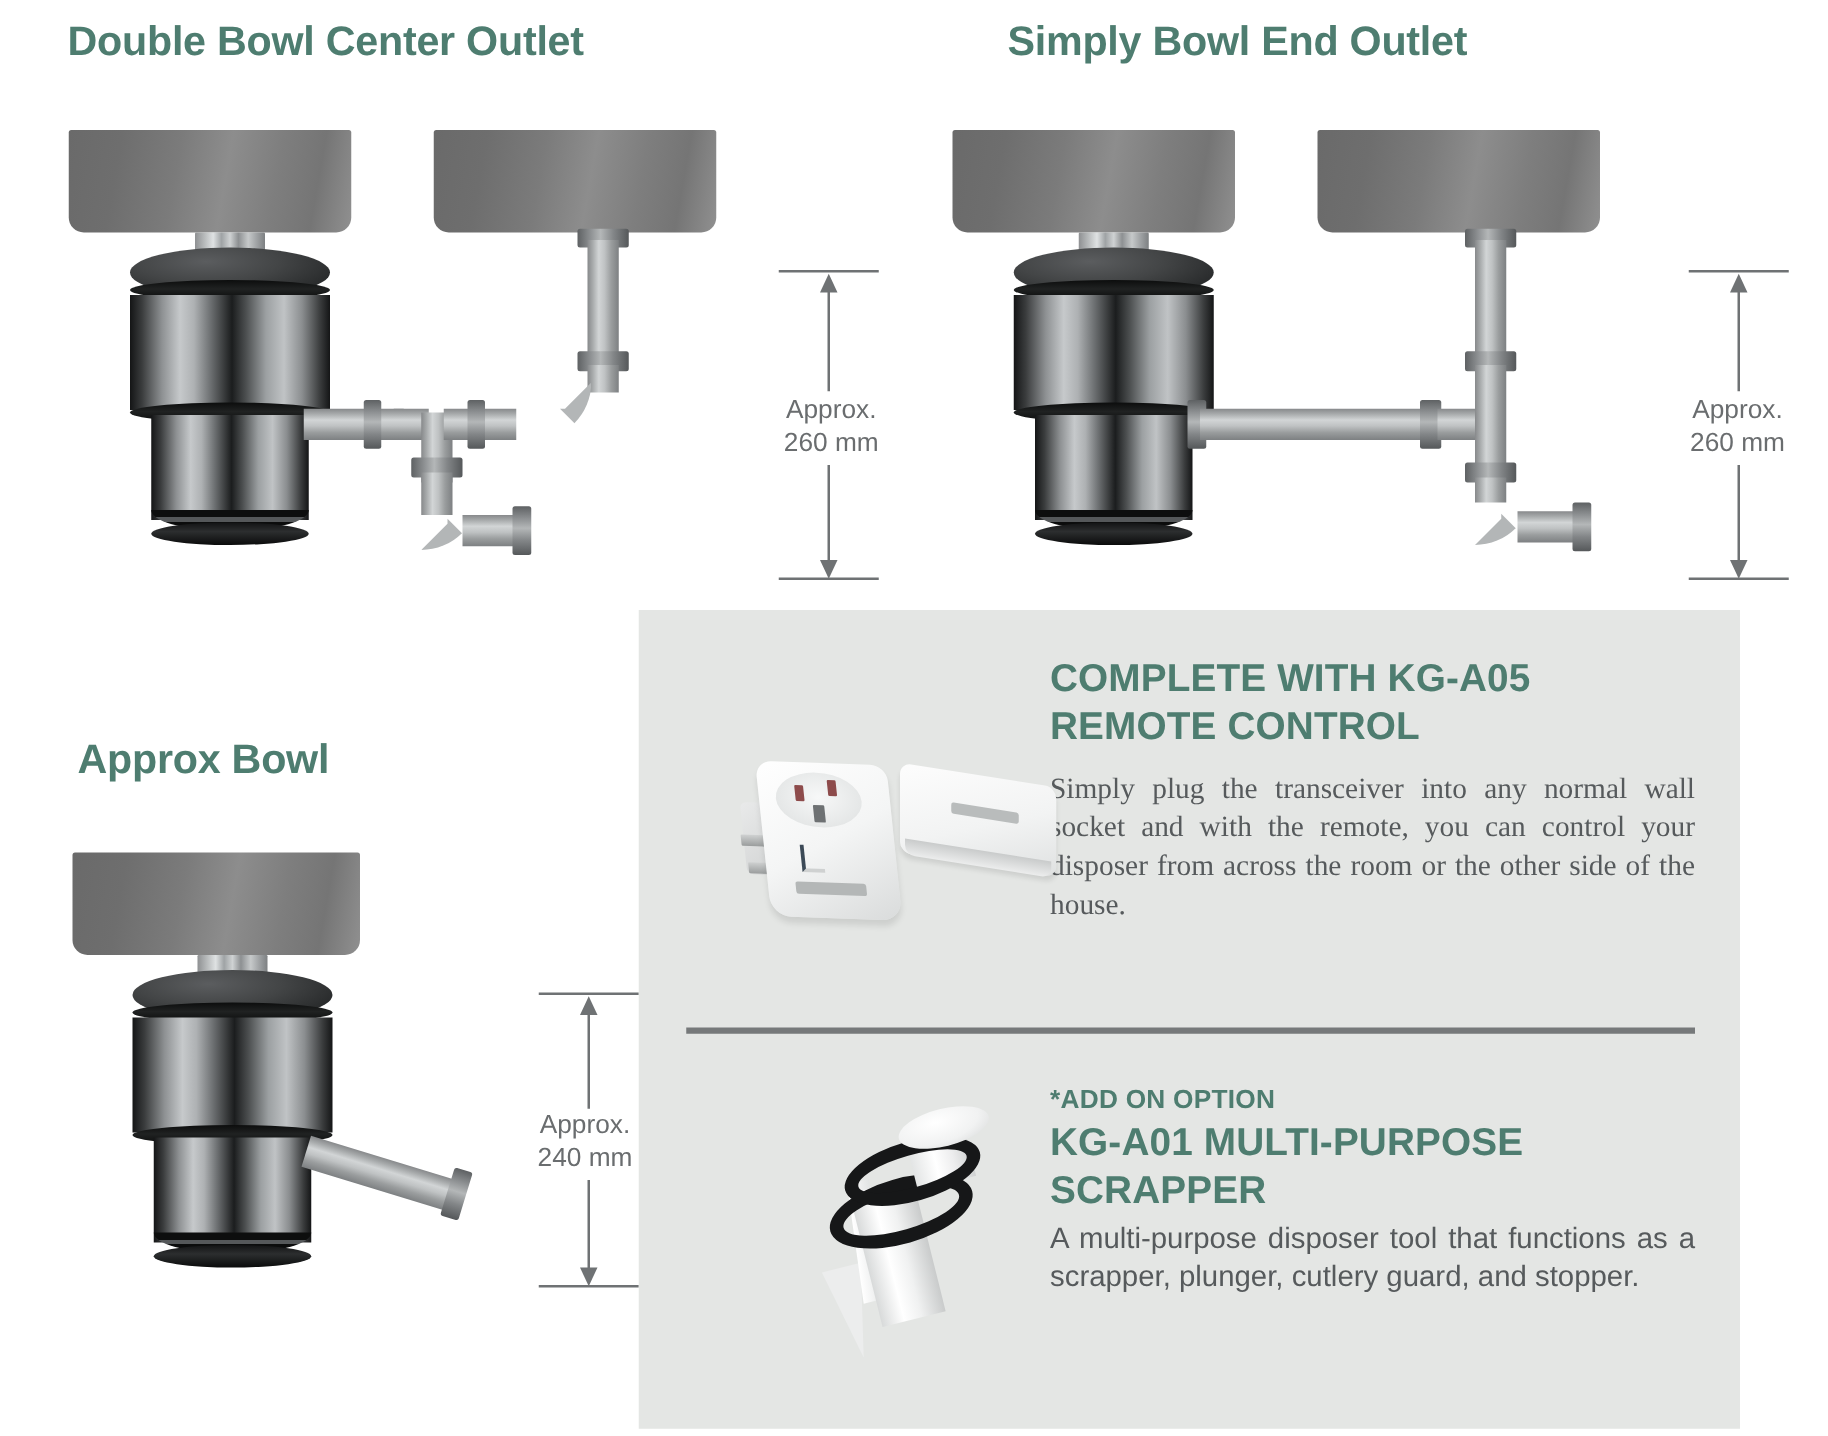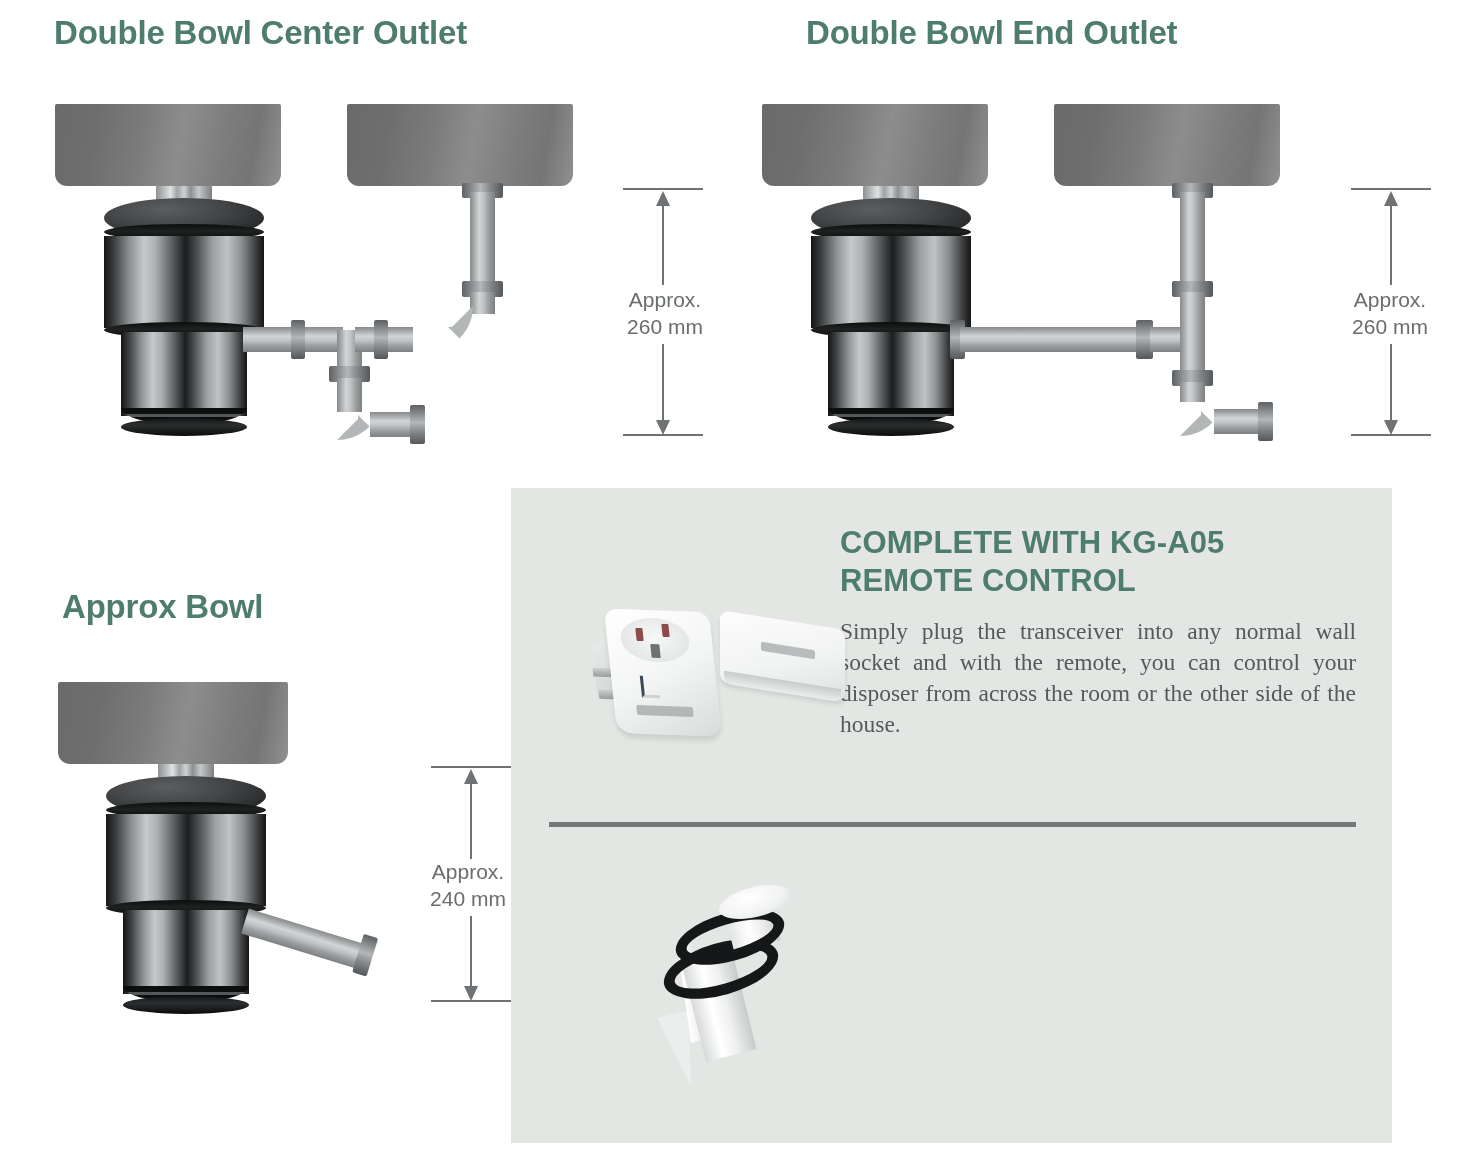--- a/index.html
+++ b/index.html
@@ -97,21 +97,21 @@
     border-radius: 2px;
   }
   
   .elbow-arc {
     position: absolute;
     border: 21px solid #b3b6b7;
     border-radius: 50%;
   }
 
   
-  .dim { position: absolute; }
+  .dim { position: absolute; margin-top: 28px; }
   .dim-tick {
     position: absolute;
     height: 2px; background: #6f7274;
   }
   .dim-line {
     position: absolute;
     width: 2px; background: #6f7274;
   }
   .dim-arrow-up, .dim-arrow-dn {
     position: absolute;
@@ -286,21 +286,21 @@
     background: linear-gradient(90deg,#ffffff,#e2e4e4);
     transform: rotate(-14deg) skewX(-6deg);
   }
 </style>
 </head>
 <body>
 
 <div id="root">
 
   <div class="section-title" id="title-center">Double Bowl Center Outlet</div>
-  <div class="section-title" id="title-end">Double Bowl End Outlet</div>
+  <div class="section-title" id="title-end">Simply Bowl End Outlet</div>
   <div class="section-title" id="title-single">Approx Bowl</div>
 
   <div>
 
     <div class="bowl" style="left:55px; top:104px; width:226px; height:82px;"></div>
     <div class="bowl" style="left:347px; top:104px; width:226px; height:82px;"></div>
 
     <div class="neck" style="left:156px; top:186px; width:56px; height:26px;"></div>
 
     <div class="disposer" style="left:104px; top:198px; width:160px; height:242px;">
@@ -437,20 +437,25 @@
 
   <div id="info-panel">
 
     <div class="block" style="left:329px; top:36px; width:516px;">
       <div class="block-heading">COMPLETE WITH KG-A05 REMOTE CONTROL</div>
       <div class="block-body" style="margin-top:16px;font-family:Liberation Serif, serif;">Simply plug the transceiver into any normal wall socket and with the remote, you can control your disposer from across the room or the other side of the house.</div>
     </div>
 
     <div id="panel-divider"></div>
 
+    <div class="block" style="left:329px; top:378px; width:516px;">
+      <div class="block-eyebrow">*ADD ON OPTION</div>
+      <div class="block-heading" style="margin-top:2px;">KG-A01 MULTI-PURPOSE SCRAPPER</div>
+      <div class="block-body" style="margin-top:4px;">A multi-purpose disposer tool that functions as a scrapper, plunger, cutlery guard, and stopper.</div>
+    </div>
   </div>
 
   <div id="remote-art">
     <div class="rm-remote"></div>
     <div class="rm-remote-edge"></div>
     <div class="rm-remote-logo"></div>
     <div class="rm-back"></div>
     <div class="rm-pin p1"></div>
     <div class="rm-pin p2"></div>
     <div class="rm-plug-body"></div>

